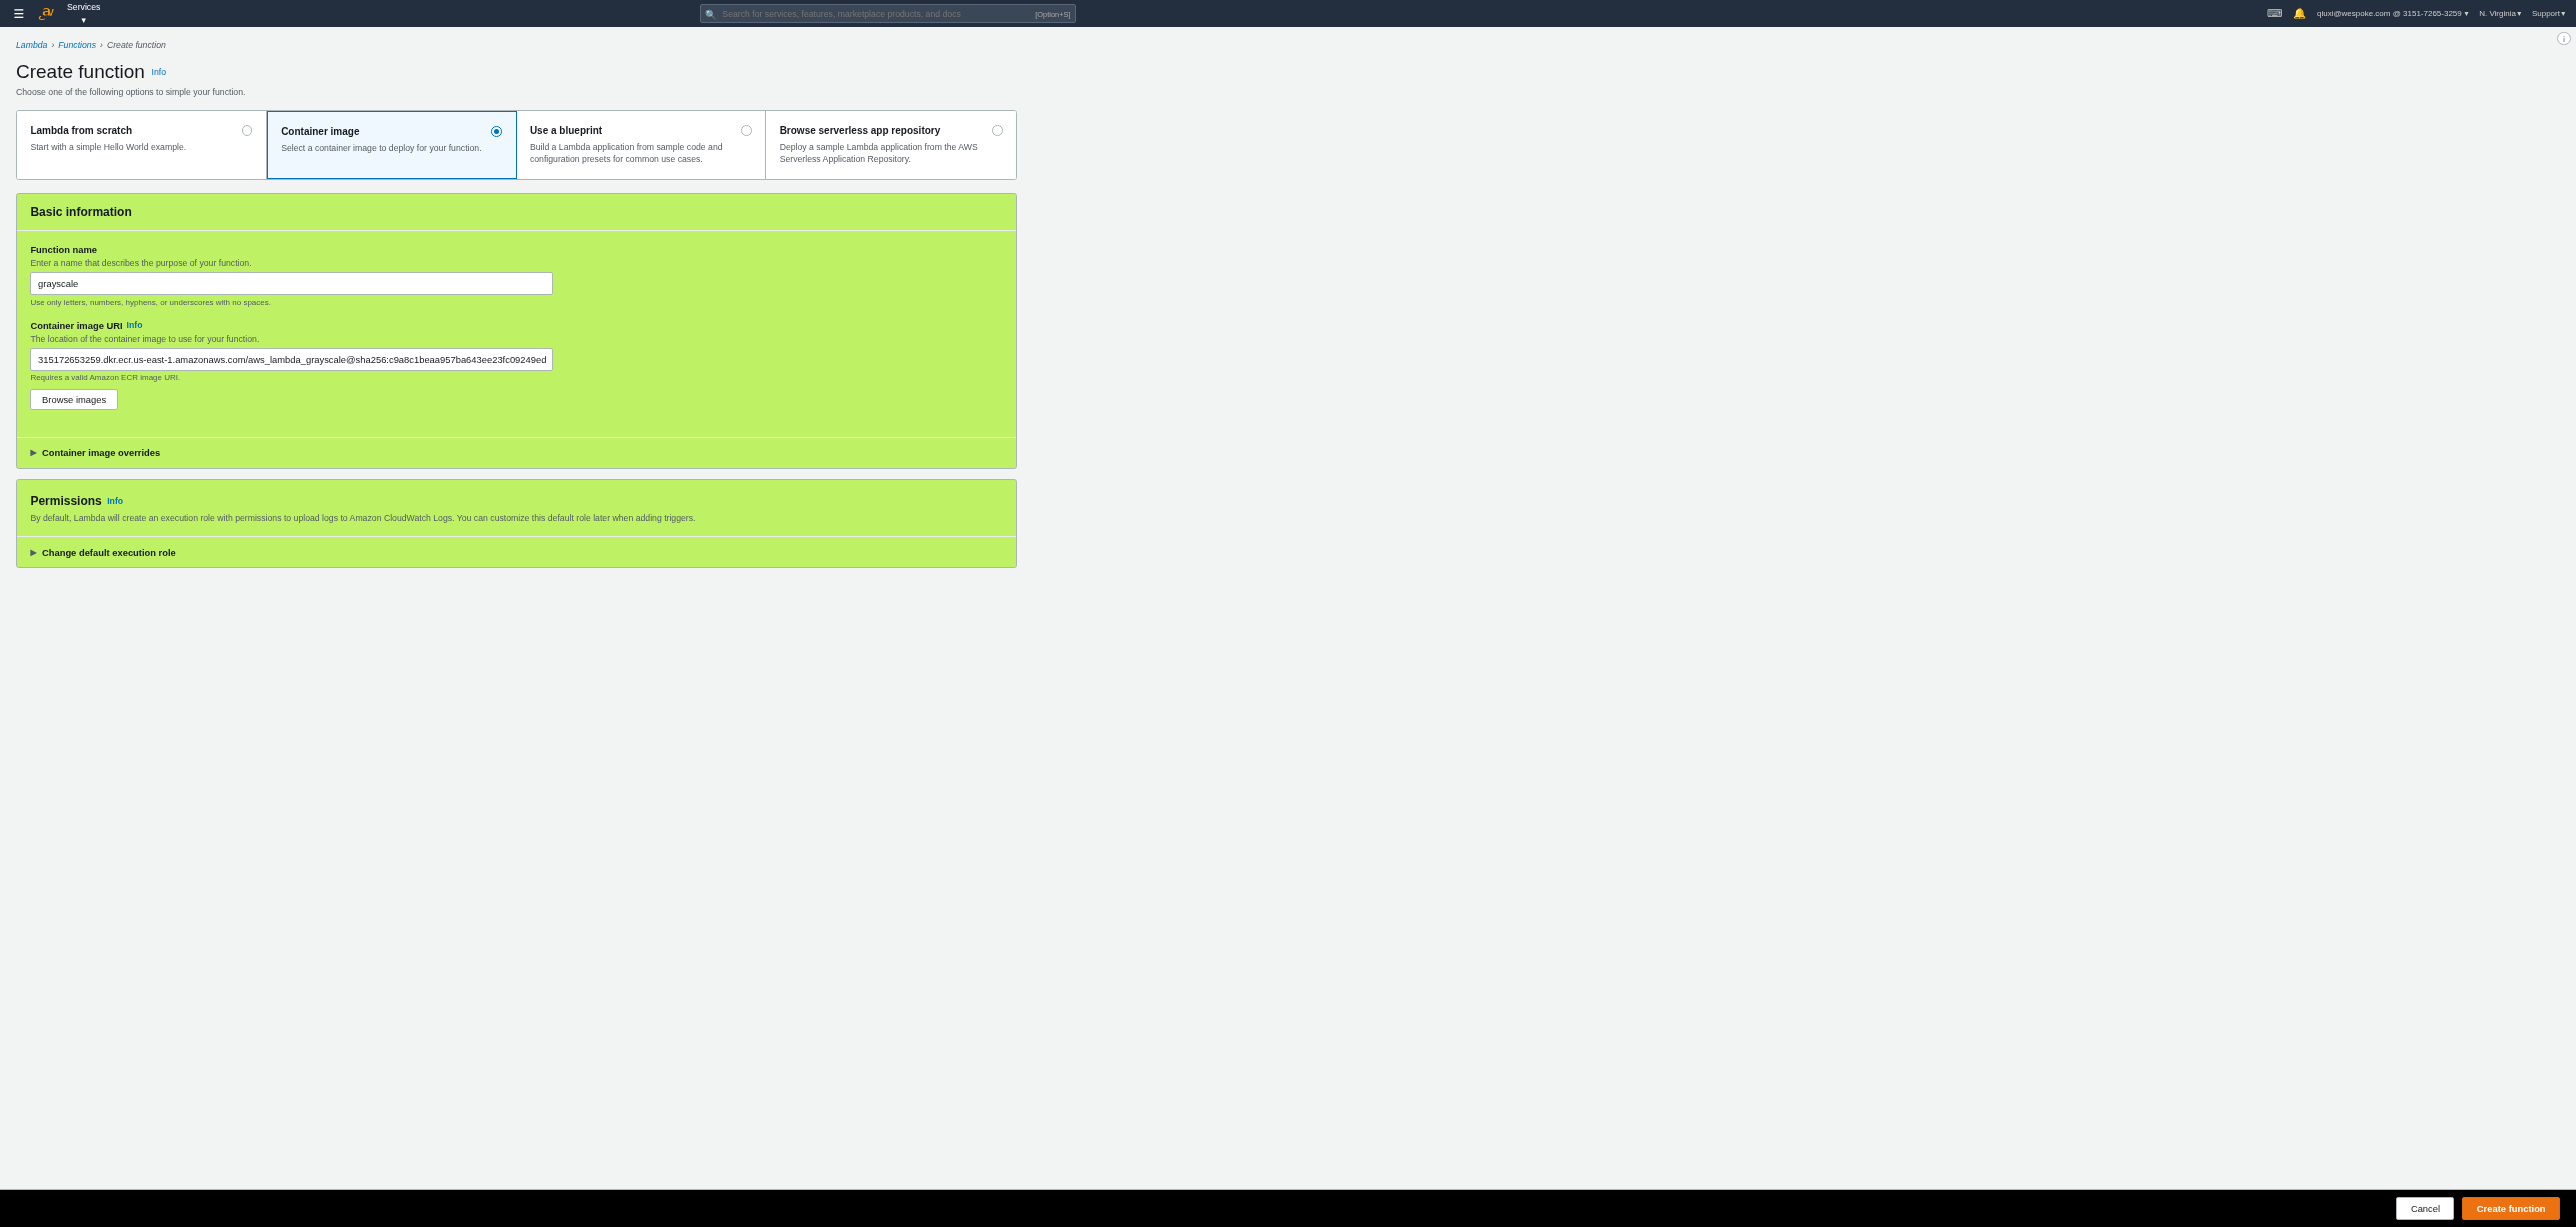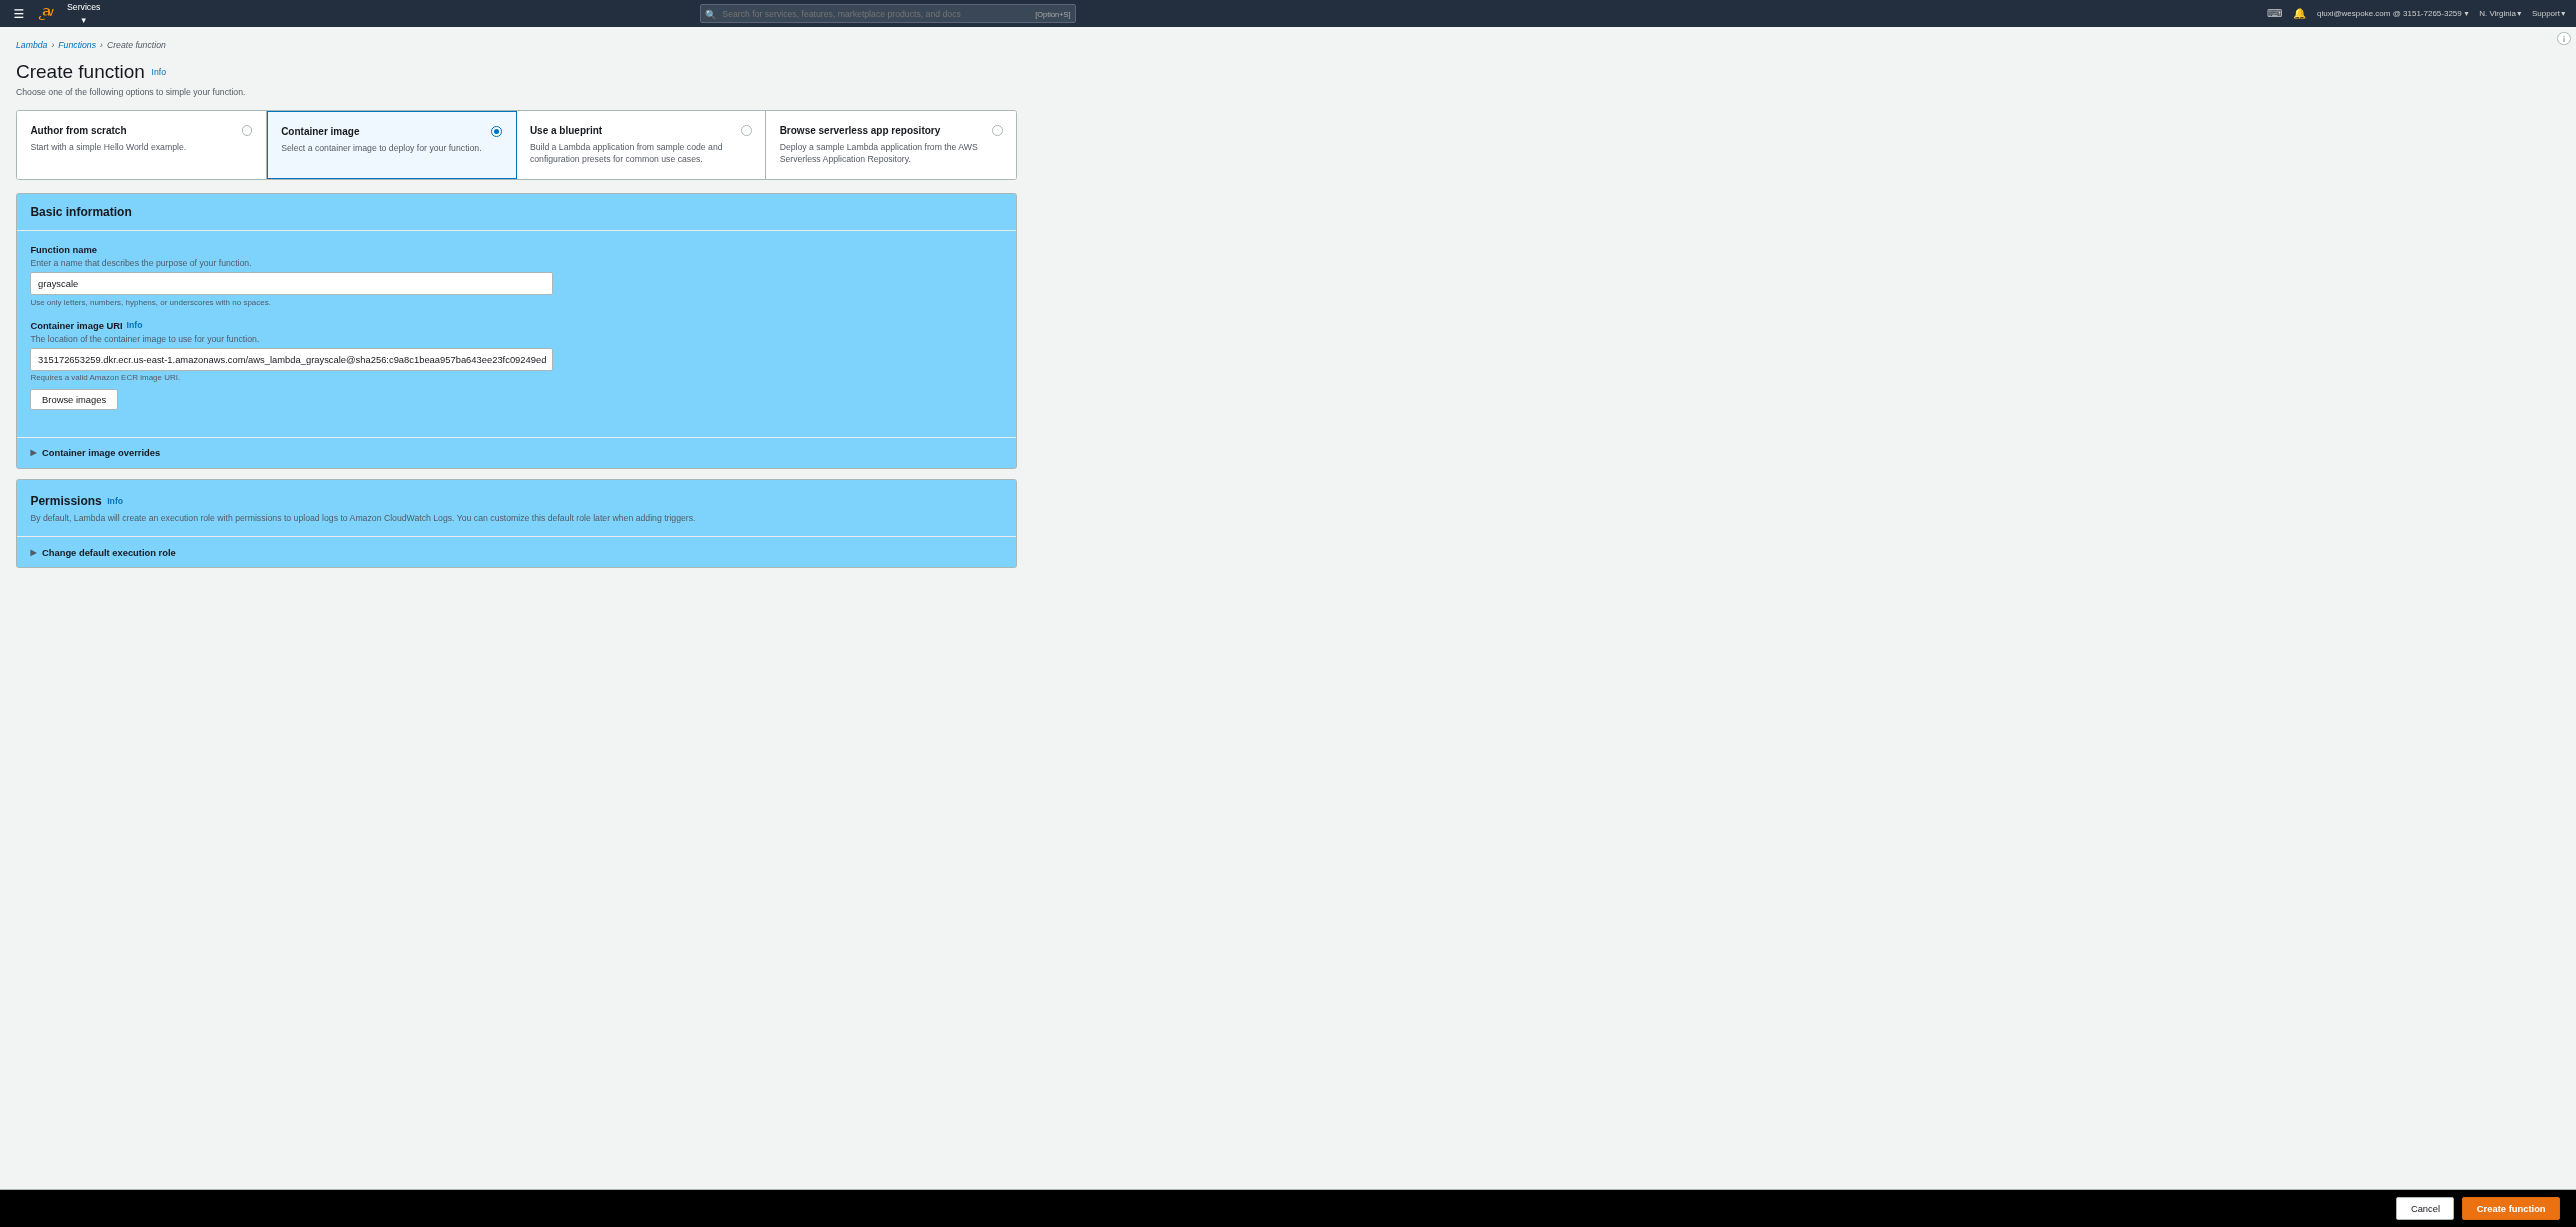--- a/index.html
+++ b/index.html
@@ -213,21 +213,21 @@
       border-radius: 50%;
     }
     .option-card-desc {
       font-size: 8.7px;
       color: #545b64;
       line-height: 1.4;
     }
 
     
     .section-panel {
-      background: #7dd3fc;
+      background: #bef264;
       border: 0.7px solid #aab7b8;
       border-radius: 2.7px;
       margin-bottom: 10.7px;
       overflow: hidden;
     }
     .section-header {
       padding: 10.7px 13.4px;
       border-bottom: 0.7px solid #eaeded;
     }
     .section-title {
@@ -450,21 +450,21 @@
     <h1 class="page-title">
       <span>Create function</span>
       <a href="#" class="info-link">Info</a>
     </h1>
     <p class="page-subtitle">Choose one of the following options to simple your function.</p>
 
     <div class="option-cards">
 
       <div class="option-card">
         <div class="option-card-header">
-          <span class="option-card-title">Author from scratch</span>
+          <span class="option-card-title">Lambda from scratch</span>
           <div class="option-card-radio"></div>
         </div>
         <p class="option-card-desc">Start with a simple Hello World example.</p>
       </div>
 
       <div class="option-card selected">
         <div class="option-card-header">
           <span class="option-card-title">Container image</span>
           <div class="option-card-radio checked"></div>
         </div>

